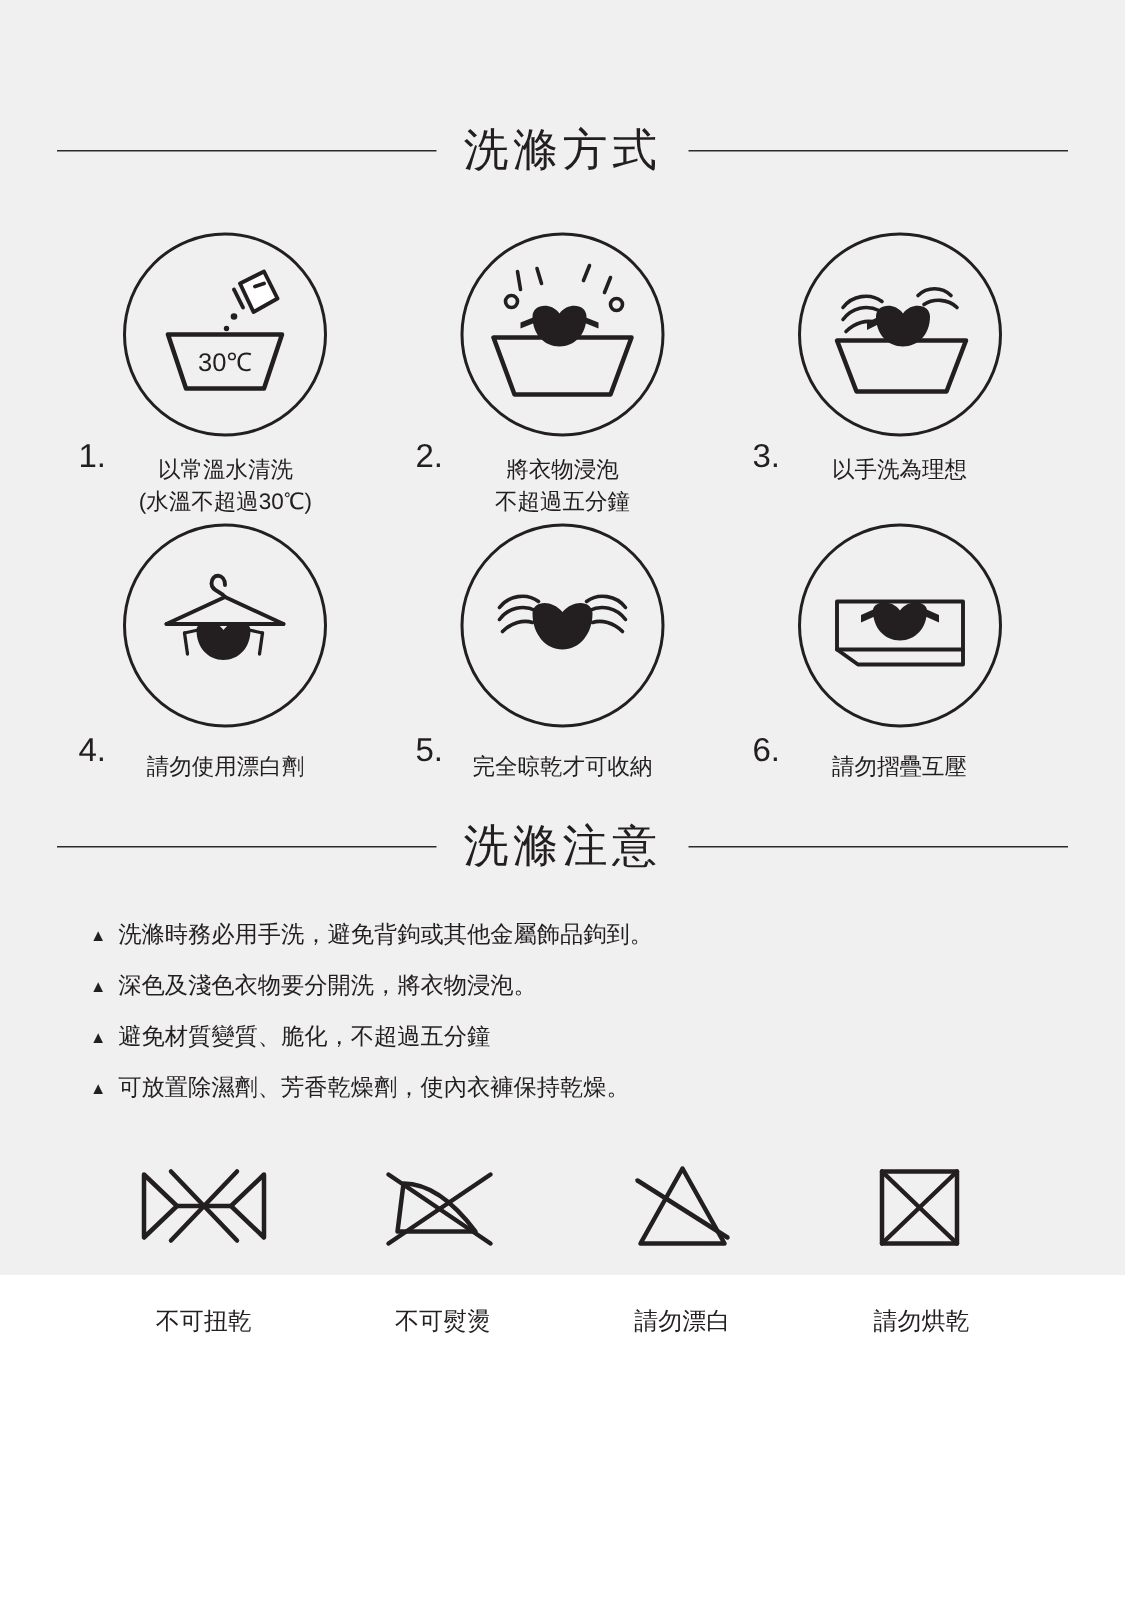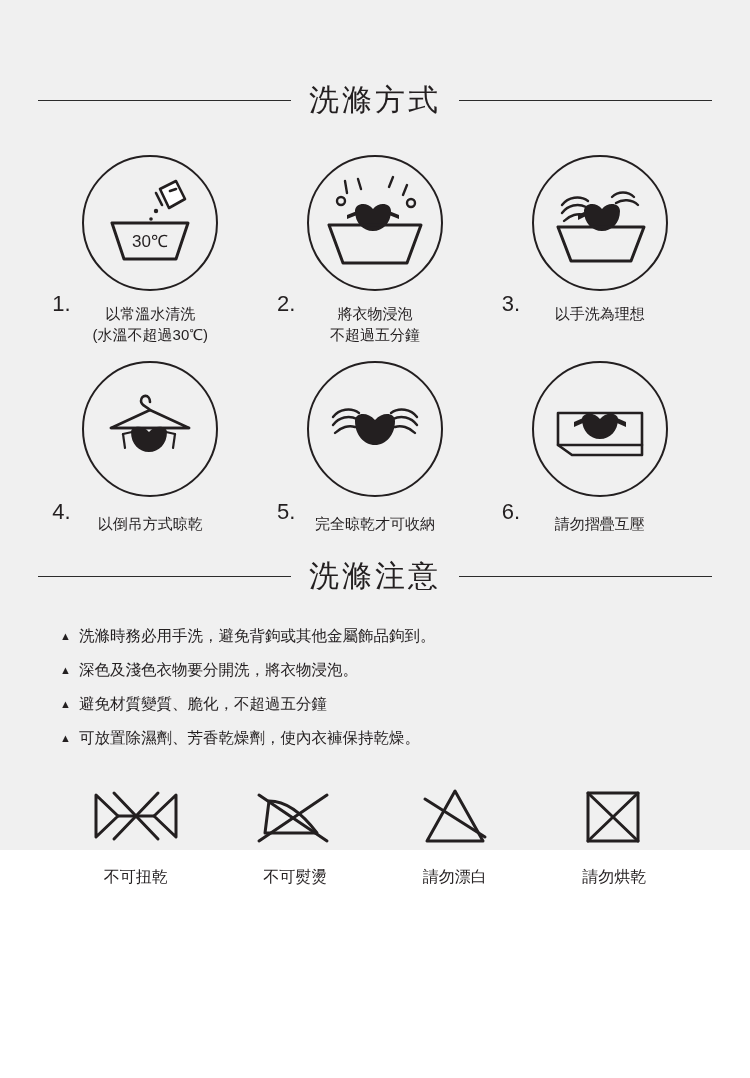--- a/index.html
+++ b/index.html
@@ -43,21 +43,21 @@
   }
 
   #head-wash { padding-top: 80px; }
   #head-notice { padding-top: 22px; }
 
   
   .icon-grid {
     margin-top: 34px;
     display: grid;
     grid-template-columns: repeat(3, 1fr);
-    row-gap: 16px;
+    row-gap: 4px;
   }
   .cell {
     display: flex;
     flex-direction: column;
     align-items: center;
   }
   .circle {
     width: 132px;
     height: 132px;
     border: 2px solid #231f20;
@@ -125,21 +125,21 @@
     align-items: center;
   }
   .symbol-box {
     width: 96px;
     height: 78px;
     display: flex;
     align-items: center;
     justify-content: center;
   }
   .symbol-label {
-    margin-top: 12px;
+    margin-top: 28px;
     font-size: 16px;
     color: #231f20;
   }
 
   svg { display: block; }
 </style>
 </head>
 <body>
 
 <div class="page">
@@ -253,21 +253,21 @@
             <path d="M34 66 L43 64"></path>
             <path d="M86 66 L77 64"></path>
             <path d="M34 66 L36 80"></path>
             <path d="M86 66 L84 80"></path>
           </g>
         </svg>
       </div>
       <div class="cell-caption">
         <span class="cell-num">4.</span>
         <span class="cap-lines">
-          <span class="cap-line">以倒吊方式晾乾</span>
+          <span class="cap-line">請勿使用漂白劑</span>
         </span>
       </div>
     </div>
 
     <div class="cell row2">
       <div class="circle">
         <svg width="124" height="124" viewBox="0 0 124 124" aria-hidden="true">
           <g stroke="#231f20" stroke-width="2.4" fill="none" stroke-linecap="round" stroke-linejoin="round">
             <path d="M20 50 C26 42 38 40 46 46"></path>
             <path d="M20 58 C26 50 36 48 44 52"></path>

